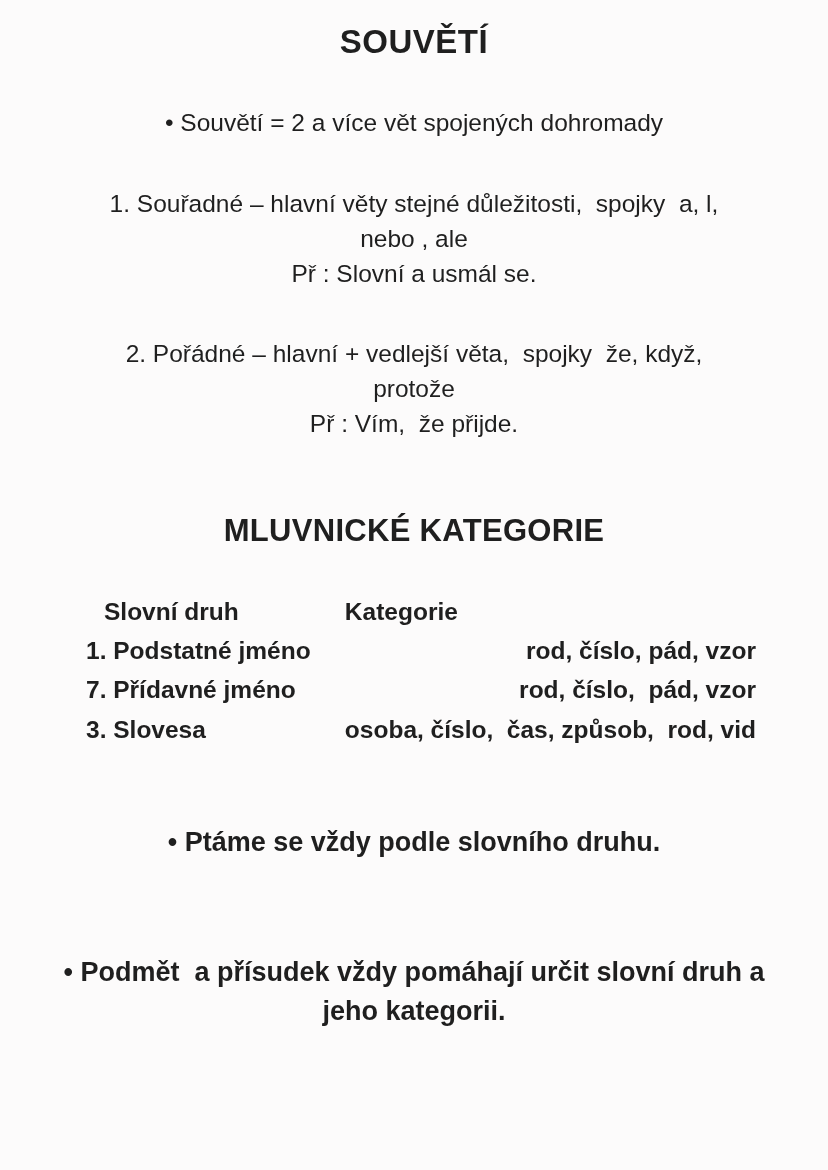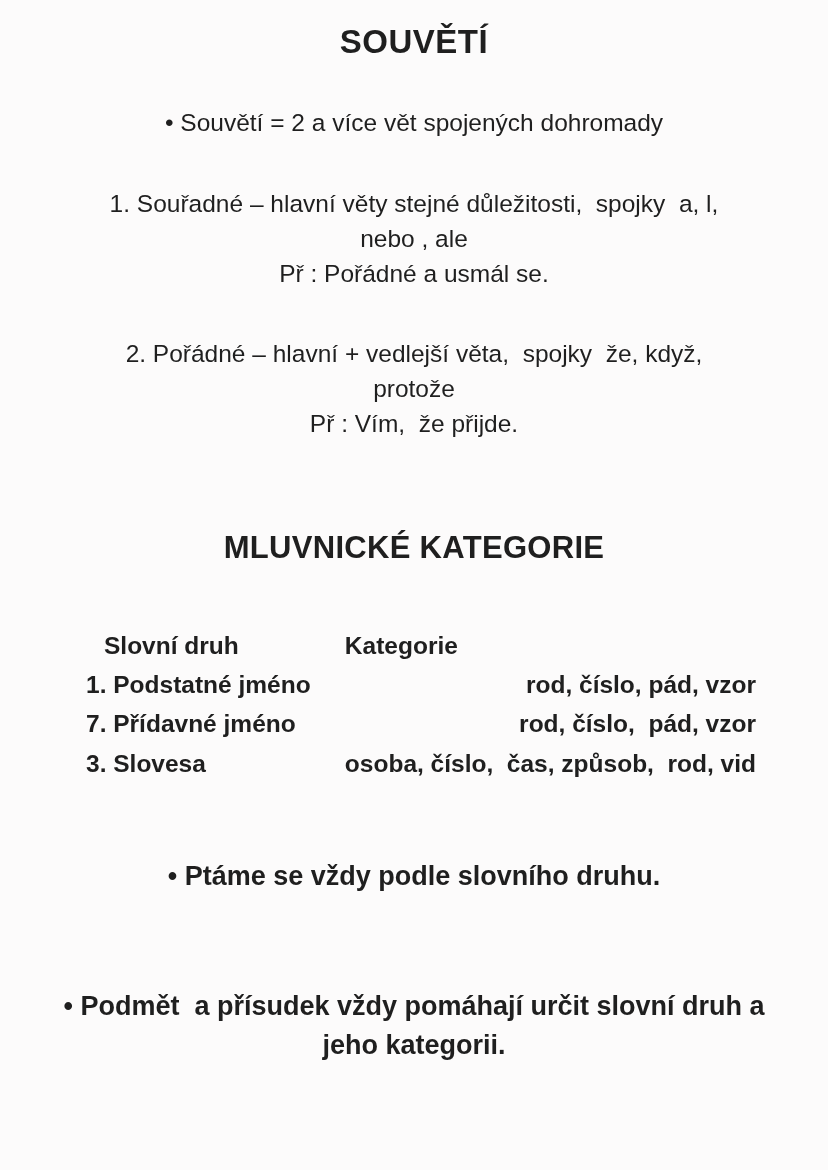--- a/index.html
+++ b/index.html
@@ -33,21 +33,21 @@
     margin: 0;
     padding-top: 24px;
   }
 
   .title-section {
     text-align: center;
     font-size: 31px;
     font-weight: 700;
     letter-spacing: 0.3px;
     line-height: 1.1;
-    margin: 17px;
+    margin: 0;
     padding-top: 0;
   }
 
   
   .block {
     text-align: center;
     font-size: 24.5px;
     font-weight: 400;
     line-height: 1.42;
     margin: 0 auto;
@@ -111,21 +111,21 @@
 
   <div class="spacer-lg"></div>
 
   <p class="block block-narrow">• Souvětí = 2 a více vět spojených dohromady</p>
 
   <div class="spacer-lg"></div>
 
   <p class="block block-narrow">1. Souřadné – hlavní věty stejné důležitosti,  spojky  a, l,
 nebo , ale</p>
 
-  <p class="block block-narrow">Př : Pořádné a usmál se.</p>
+  <p class="block block-narrow">Př : Slovní a usmál se.</p>
 
   <div class="spacer-lg"></div>
 
   <p class="block block-narrow">2. Pořádné – hlavní + vedlejší věta,  spojky  že, když,
 protože</p>
 
   <p class="block block-narrow">Př : Vím,  že přijde.</p>
 
   <div class="spacer-xl"></div>
 

